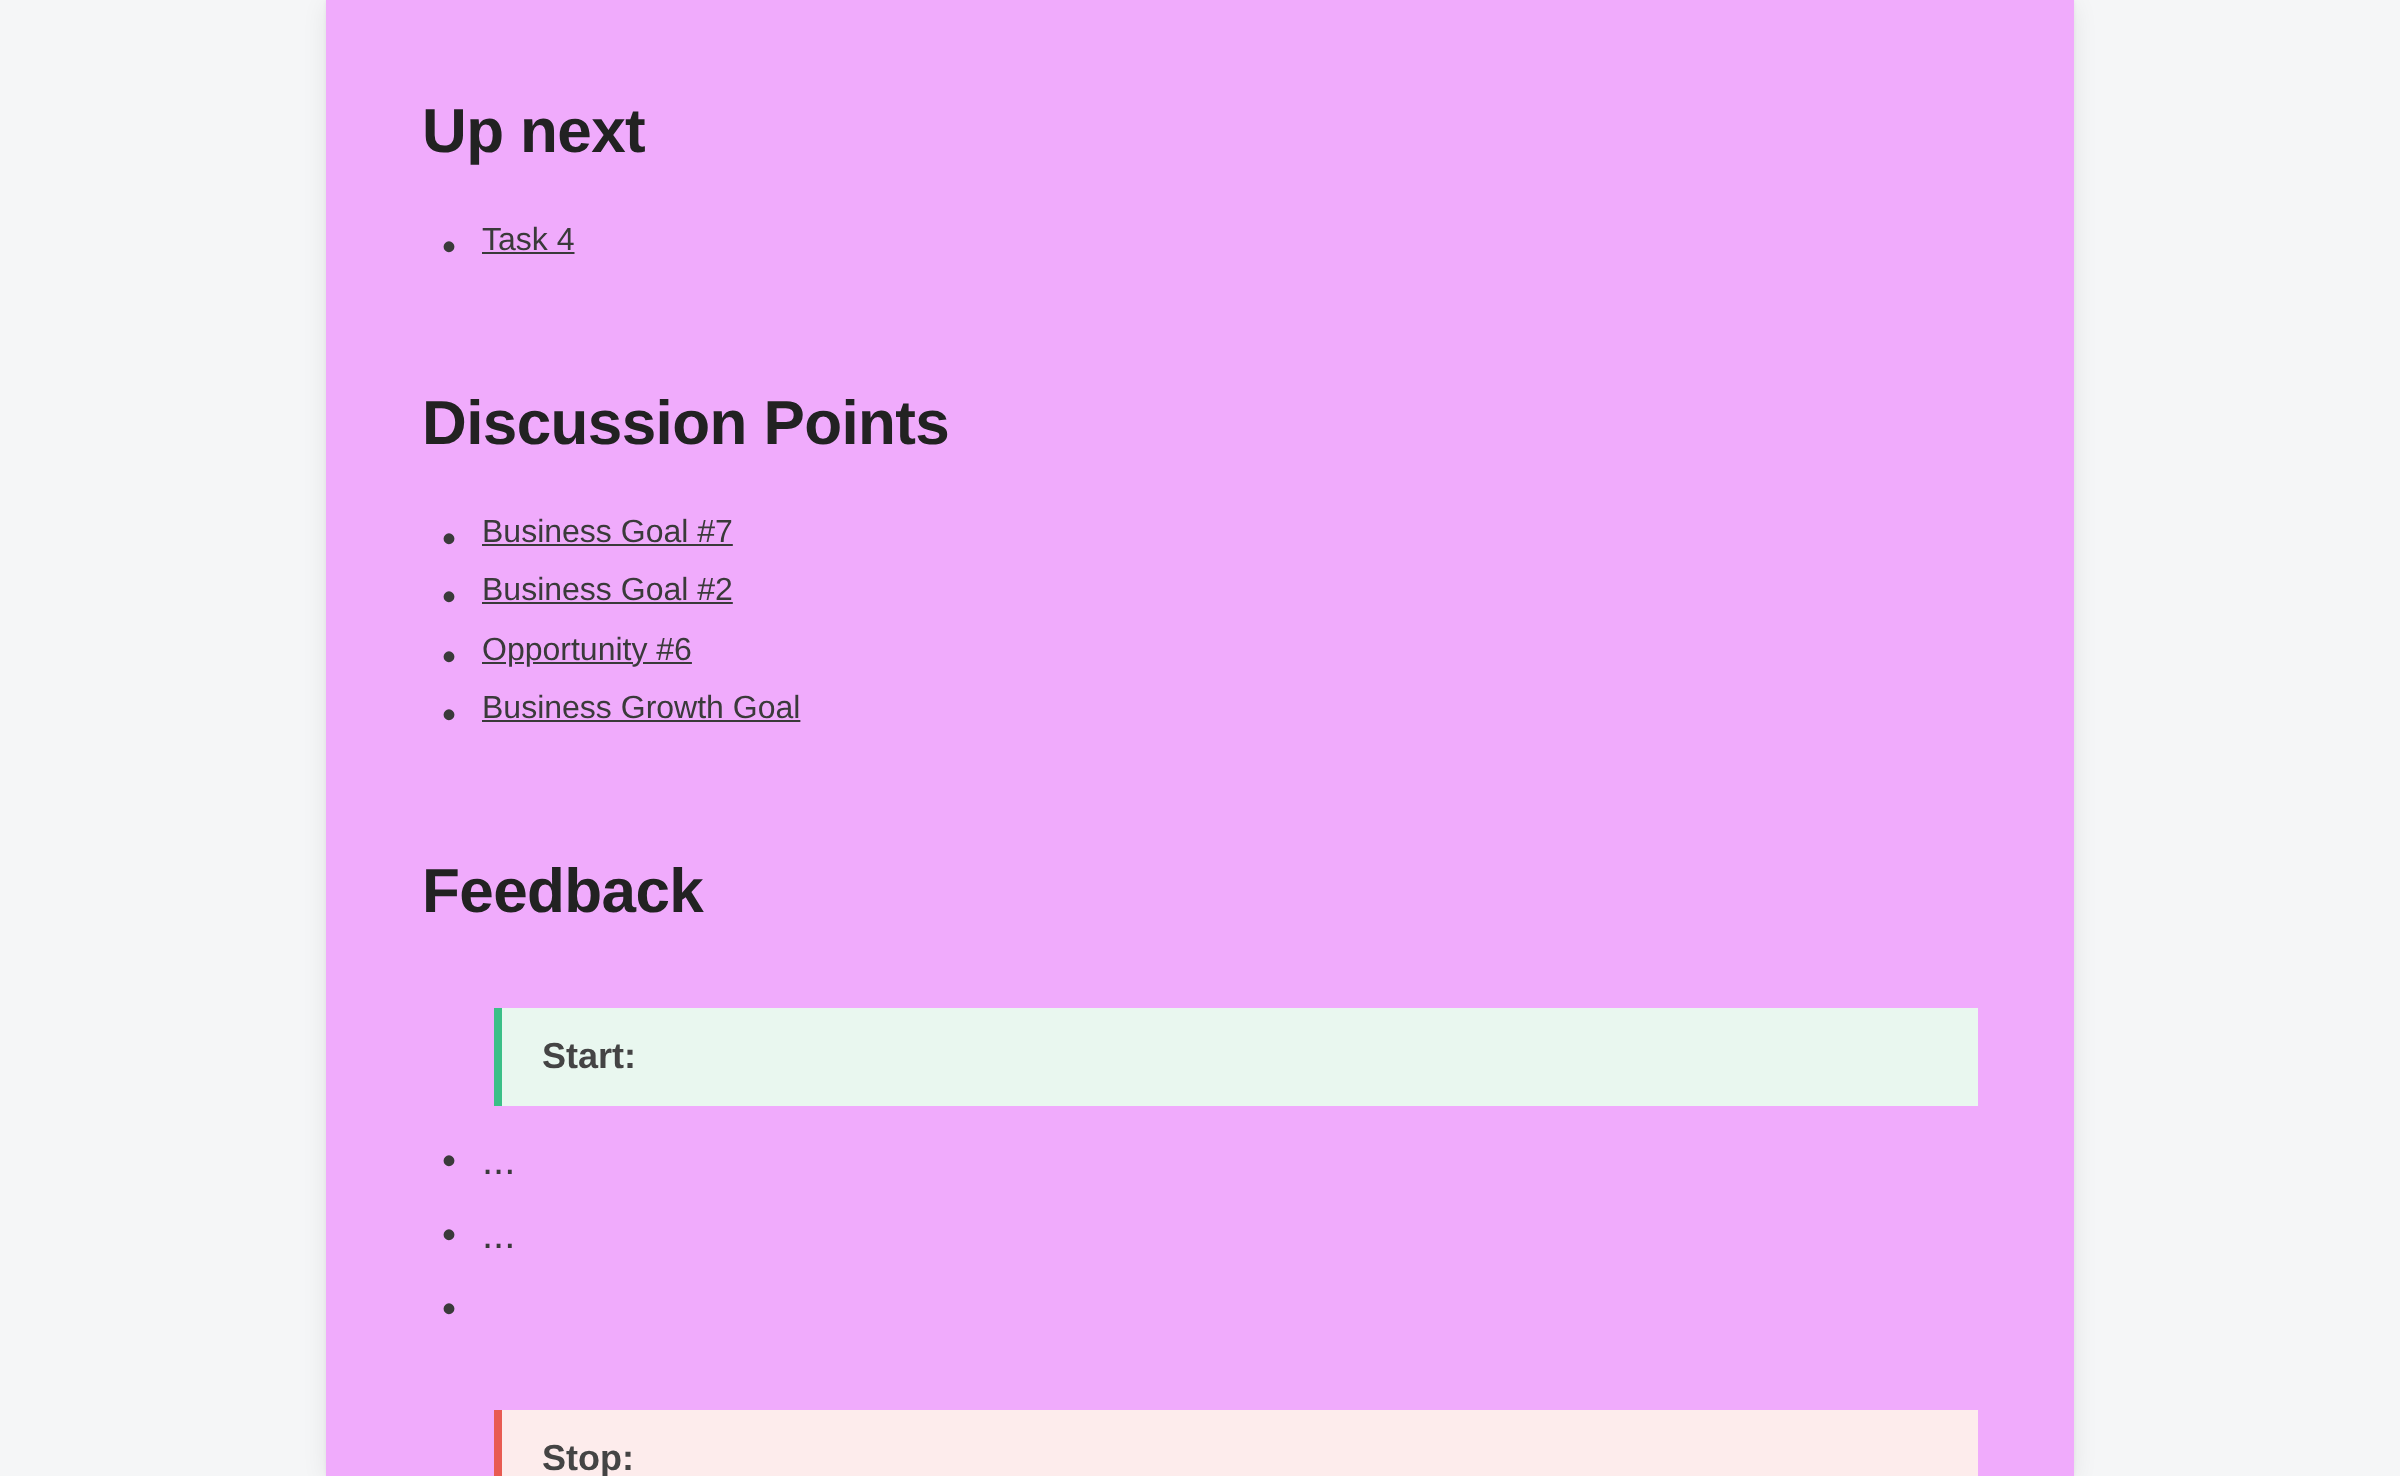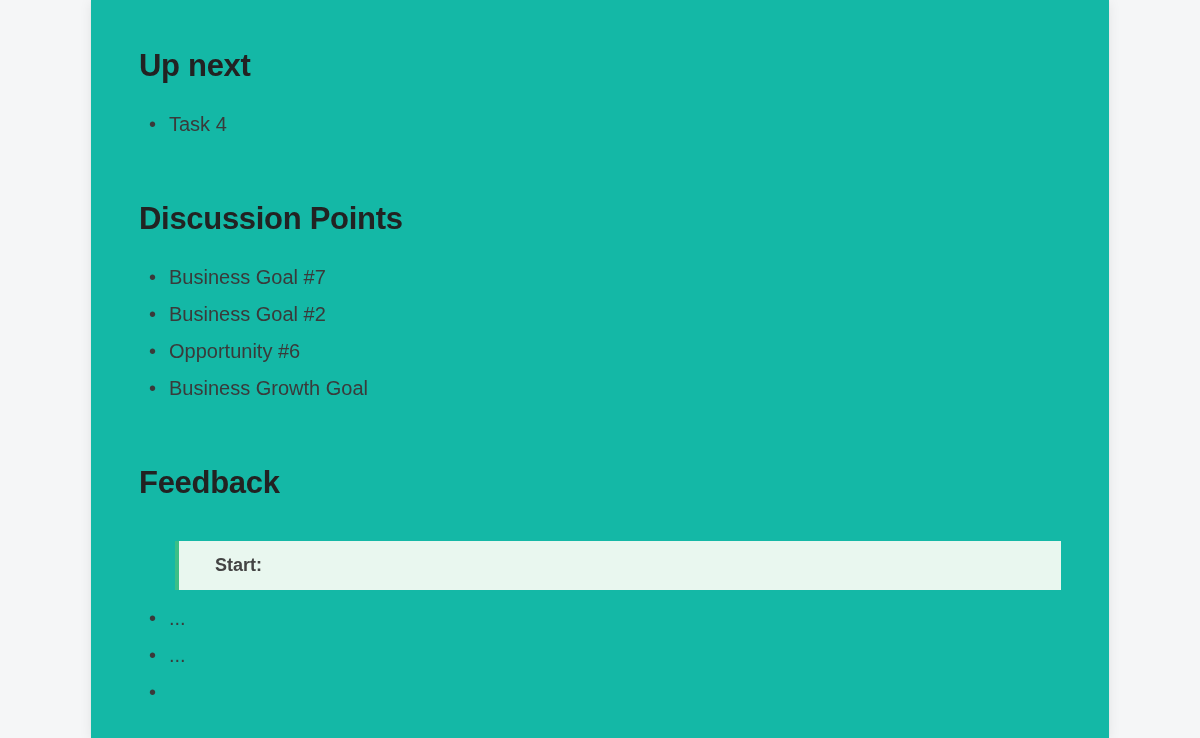--- a/index.html
+++ b/index.html
@@ -16,23 +16,23 @@
       position: relative;
     }
     .outer-wrap {
       background: #f5f6f7;
       width: 100%;
       height: 100%;
       border-radius: 24px;
       padding: 0;
     }
     .document {
-      background: #14b8a6;
+      background: #f0abfc;
       margin: 0 auto;
-      width: 1018px;
+      width: 874px;
       height: 100%;
       box-shadow: 0 2px 12px rgba(0,0,0,0.08), 0 0 2px rgba(0,0,0,0.05);
       padding: 40px 48px 0 48px;
       color: #2c2c2c;
     }
     h2.section-title {
       font-size: 31px;
       font-weight: 700;
       color: #222;
       margin-top: 58px;
@@ -41,36 +41,37 @@
     }
     h2.section-title.first {
       margin-top: 8px;
     }
     ul.bullets {
       list-style: none;
       padding-left: 30px;
     }
     ul.bullets li {
       position: relative;
-      font-size: 20px;
+      font-size: 16px;
       color: #3a3a3a;
       line-height: 1.85;
+      text-decoration: underline;
     }
     ul.bullets li::before {
       content: "•";
       position: absolute;
       left: -20px;
       top: 0;
       color: #3a3a3a;
       font-size: 20px;
     }
     .callout {
       margin-left: 36px;
       margin-right: 0;
-      padding: 14px 36px;
+      padding: 14px 20px;
       border-left: 4px solid;
       border-radius: 0;
       font-size: 18px;
       font-weight: 700;
       color: #444;
       margin-top: 40px;
     }
     .callout.start {
       background: #e9f7ef;
       border-left-color: #3bbf87;

